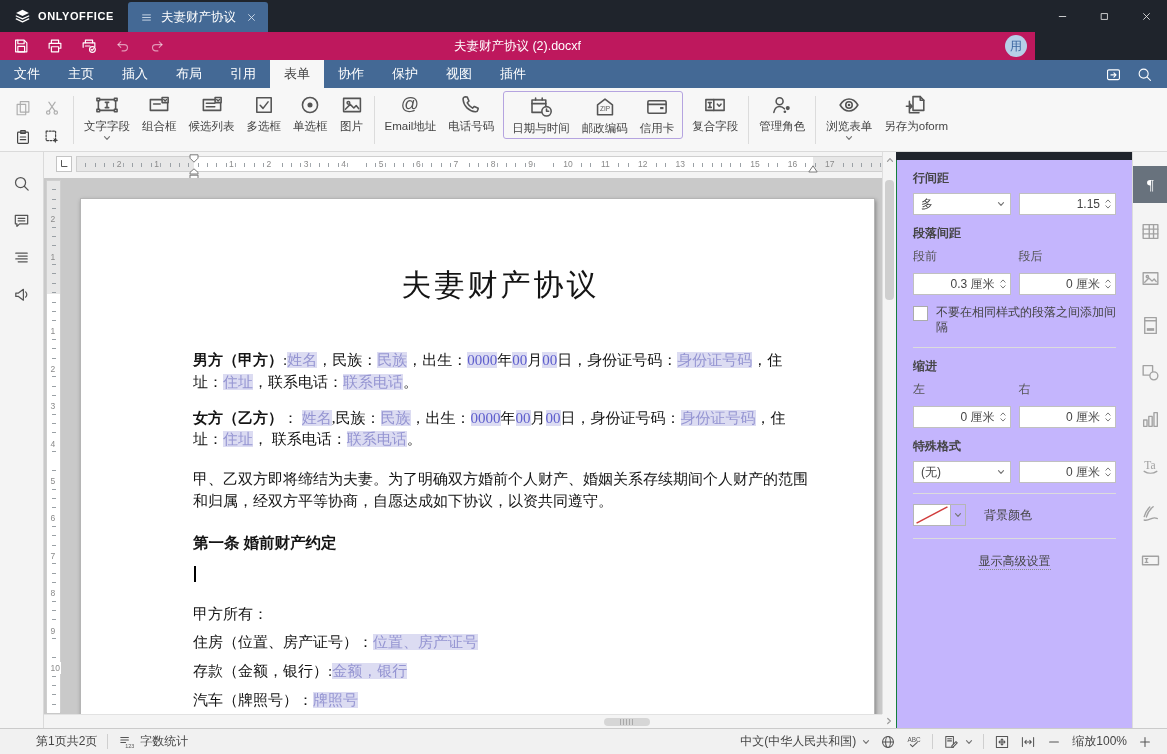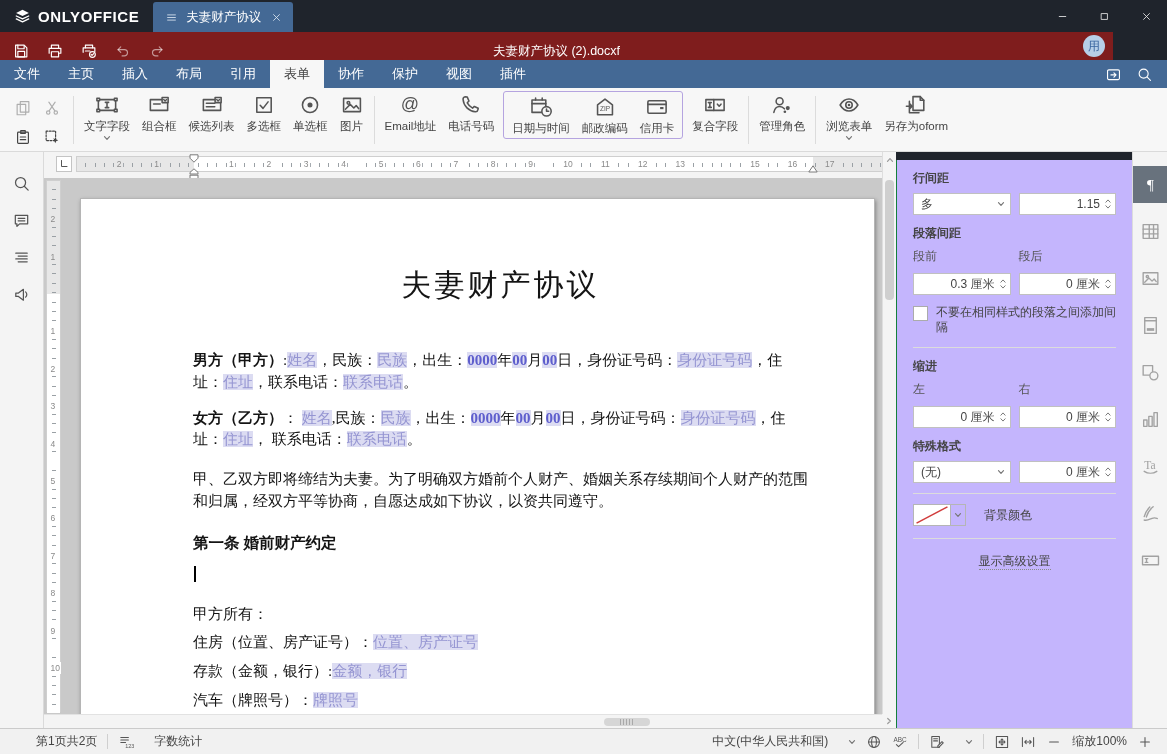--- a/index.html
+++ b/index.html
@@ -5,31 +5,31 @@
   html,body{margin:0;padding:0;background:#2a2f38;}
   #app{position:relative;width:1167px;height:754px;overflow:hidden;
        font-family:"Liberation Sans",sans-serif;-webkit-font-smoothing:antialiased;background:#1f242c;}
   svg{display:block;width:100%;height:100%;}
   .ic{display:inline-block;}
 
   
   .titlebar{position:absolute;left:0;top:0;width:1167px;height:32px;background:#1f242c;display:flex;align-items:stretch;}
   .logo{display:flex;align-items:center;gap:7px;padding:0 14px;color:#fff;}
   .logo .ic{width:17px;height:17px;color:#fff;}
-  .logo-text{font-size:15px;font-weight:bold;letter-spacing:.6px;color:#fff;}
+  .logo-text{font-size:11px;font-weight:bold;letter-spacing:.6px;color:#fff;}
   .doctab{display:flex;align-items:center;gap:8px;background:#446995;color:#fff;
           margin-top:2px;padding:0 10px 0 12px;width:118px;border-radius:3px 3px 0 0;font-size:12.5px;}
   .doctab .ic{width:13px;height:13px;color:#dce6f2;flex:none;}
   .doctab-title{white-space:nowrap;overflow:hidden;flex:1;}
   .winbtns{margin-left:auto;display:flex;}
   .winbtn{width:42px;height:32px;display:flex;align-items:center;justify-content:center;color:#e8e8e8;}
   .winbtn .ic{width:13px;height:13px;}
 
   
-  .header{position:absolute;left:0;top:32px;width:1113px;height:28px;background:#7f1d1d;display:flex;align-items:flex-end;}
+  .header{position:absolute;left:0;top:32px;width:1035px;height:28px;background:#be185d;display:flex;align-items:center;}
   .qa{display:flex;align-items:center;gap:16px;padding-left:12px;}
   .qa .ic{width:18px;height:18px;color:#fff;}
   .qa .dim{color:rgba(255,255,255,.55);}
   .doc-title-center{position:absolute;left:0;right:0;text-align:center;color:#fff;font-size:12.5px;pointer-events:none;}
   .avatar{position:absolute;right:8px;top:3px;width:22px;height:22px;border-radius:50%;background:#b7cfe8;
           color:#3a66a0;font-size:12px;display:flex;align-items:center;justify-content:center;}
 
   
   .menubar{position:absolute;left:0;top:60px;width:1167px;height:28px;background:#446995;display:flex;align-items:stretch;}
   .menu-tab{display:flex;align-items:center;padding:0 14px;color:#fff;font-size:13px;cursor:default;}
@@ -77,21 +77,21 @@
         box-shadow:1px 2px 4px rgba(0,0,0,.35);box-sizing:border-box;}
   .doc-content{padding:66px 66px 0 112px;font-family:"Liberation Serif",serif;color:#141414;}
   .para{margin:0;}
   .para.title{text-align:center;font-size:30px;letter-spacing:3px;margin:0 0 44px 0;}
   .para.body{font-size:15px;line-height:21.8px;margin:0 0 14px 0;}
   .para.heading{font-size:15.5px;font-weight:bold;margin:20px 0 10px 0;}
   .para.gap{margin-top:18px;}
   .para.tight{margin-bottom:7px;}
   .para .bold{font-weight:bold;}
   .para .field{background:var(--field-bg);color:var(--field-text);}
-  .para .num{background:var(--field-bg);color:var(--field-num);font-weight:bold;}
+  .para .num{background:var(--field-bg);color:var(--field-num);}
   .caret-bar{display:inline-block;width:1.5px;height:16px;background:#000;vertical-align:-3px;margin-left:1px;}
 
   .v-scroll{position:absolute;left:882px;top:152px;width:14px;height:562px;background:#f4f4f4;border-left:1px solid #dedede;box-sizing:border-box;}
   .v-thumb{position:absolute;left:2px;width:9px;top:28px;height:120px;background:#cfcfcf;border-radius:4px;}
   .v-arrow{position:absolute;left:3px;top:4px;width:8px;height:8px;color:#9a9a9a;transform:rotate(180deg);}
   .h-scroll{position:absolute;left:44px;top:714px;width:838px;height:14px;background:#f4f4f4;border-top:1px solid #e2e2e2;box-sizing:border-box;}
   .h-thumb{position:absolute;top:3px;left:560px;width:46px;height:8px;background:#d6d6d6;border-radius:4px;}
   .h-grip{position:absolute;top:1px;left:16px;width:14px;height:6px;
       background:repeating-linear-gradient(to right,#a9a9a9 0 1px,transparent 1px 3px);}
   .scroll-corner{position:absolute;left:882px;top:714px;width:14px;height:14px;background:#f4f4f4;display:flex;align-items:center;justify-content:center;}
@@ -126,21 +126,21 @@
   .rs-btn{width:34px;height:37px;display:flex;align-items:center;justify-content:center;color:#a2a2a2;}
   .rs-btn .ic{width:21px;height:21px;}
   .rs-btn.active{background:#68727d;color:#fff;}
 
   
   .statusbar{position:absolute;left:0;top:728px;width:1167px;height:26px;background:#f1f1f1;border-top:1px solid #cbcbcb;
              box-sizing:border-box;display:flex;font-size:12px;color:#444;}
   .sb-left{display:flex;align-items:center;gap:10px;padding-left:36px;}
   .sb-right{margin-left:auto;display:flex;align-items:center;gap:10px;padding-right:14px;}
   .sb-div{width:1px;height:15px;background:#cfcfcf;}
-  .sb-item{display:flex;align-items:center;gap:20px;}
+  .sb-item{display:flex;align-items:center;gap:6px;}
   .sb-ic{width:16px;height:16px;color:#555;}
   .sb-caret{width:8px;height:8px;color:#777;}
 </style>
 </head>
 <body>
 
 <div id="app">
 
   <div class="titlebar">
     <div class="logo">

